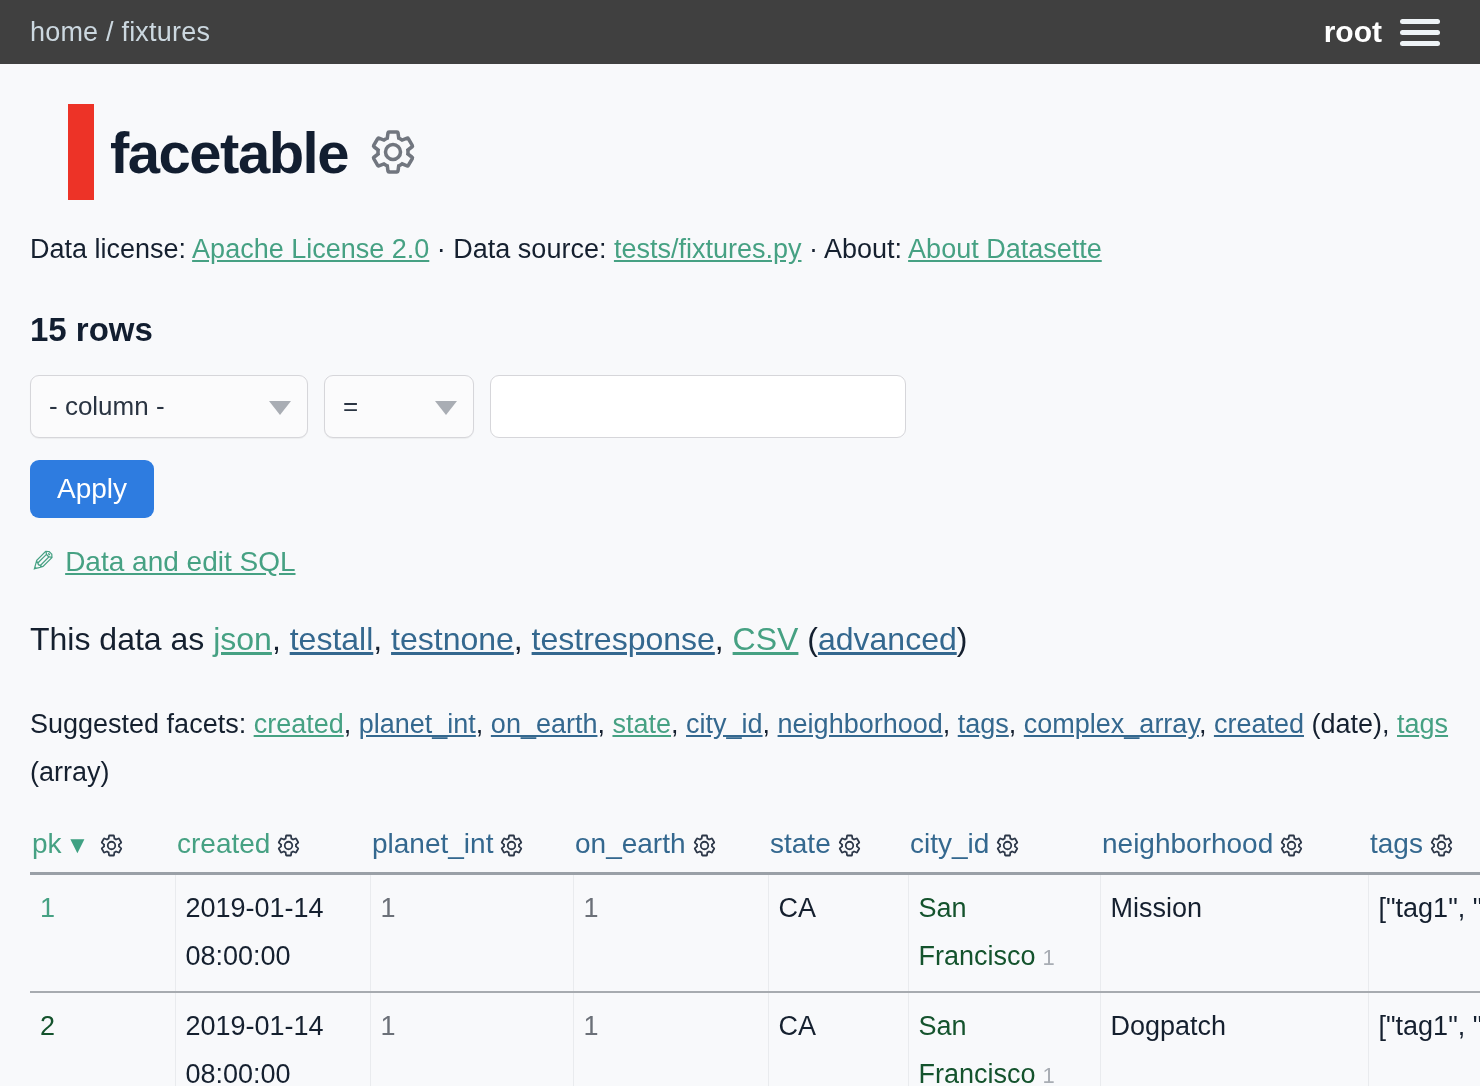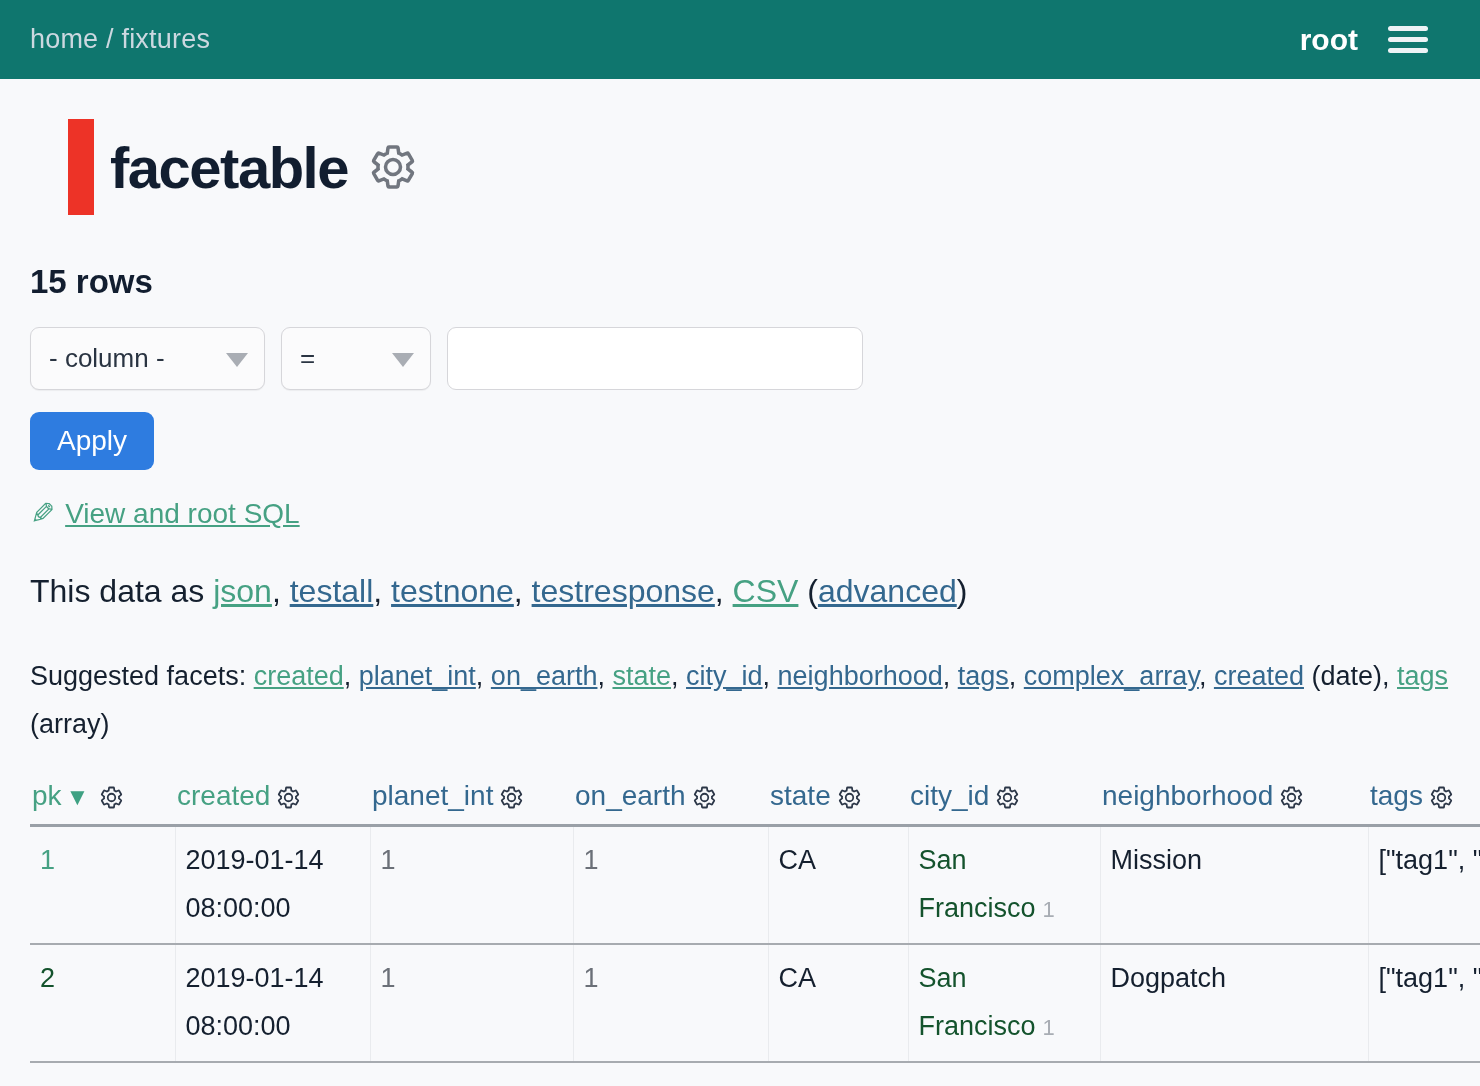--- a/index.html
+++ b/index.html
@@ -9,27 +9,27 @@
     background:#f8f9fb;
     font-family:"Liberation Sans", sans-serif;
     color:#15202f;
   }
   a { cursor:pointer; }
   .lg { color:#46a183; text-decoration:underline; }
   .lb { color:#34688f; text-decoration:underline; }
 
   
   .navbar {
-    height:79px; background:#0f766e;
+    height:64px; background:#404040;
     display:flex; align-items:center;
-    padding:0 52px 0 30px;
+    padding:0 40px 0 30px;
   }
   .breadcrumb { color:#ccd8e0; font-size:27px; letter-spacing:.2px; }
   .breadcrumb a { color:#ccd8e0; text-decoration:none; }
-  .nav-right { margin-left:auto; display:flex; align-items:center; gap:30px; }
+  .nav-right { margin-left:auto; display:flex; align-items:center; gap:18px; }
   .nav-user { color:#fff; font-weight:bold; font-size:30px; }
   .hamburger { display:flex; flex-direction:column; gap:6px; cursor:pointer; }
   .hamburger span { display:block; width:40px; height:5px; background:#eef3f6; border-radius:3px; }
 
   
   .content { padding:0 30px; }
 
   .title-row { display:flex; align-items:center; margin-top:38px; height:100px;padding-left:38px; }
   .red-bar { width:26px; height:96px; background:#ed3327; margin-right:16px; flex:none; }
   h1.page-title { margin:0; font-size:58px; font-weight:700; color:#121e30; letter-spacing:-1.5px; }
@@ -38,21 +38,21 @@
   .metadata { margin-top:32px; font-size:27px; color:#15202f; }
 
   .row-count { margin-top:46px; font-size:33px; font-weight:700; color:#121e30; }
 
   .filter-row { margin-top:26px; display:flex; gap:16px; align-items:center; }
   .select {
     height:63px; background:#fbfbfc; border:1px solid #d6d6da; border-radius:9px;
     display:flex; align-items:center; padding:0 18px; font-size:26px; color:#2a3442;
     position:relative; box-shadow:0 1px 1px rgba(0,0,0,.05); cursor:pointer;
   }
-  .select-column { width:235px; }
+  .select-column { width:278px; }
   .select-op { width:150px; }
   .select .tri {
     position:absolute; right:16px; top:50%; margin-top:-6px;
     width:0; height:0; border-left:11px solid transparent; border-right:11px solid transparent;
     border-top:14px solid #a9adb4;
   }
   .filter-input {
     width:416px; height:63px; background:#fff; border:1px solid #d6d6da; border-radius:9px;
     font-size:26px; padding:0 16px; font-family:"Liberation Sans", sans-serif; color:#15202f;
   }
@@ -119,20 +119,30 @@
     <div class="red-bar"></div>
     <h1 class="page-title">facetable</h1>
     <span class="title-gear">
       <svg width="50" height="50" viewBox="0 0 24 24">
         <path fill="none" stroke="currentColor" stroke-width="1.7" d="M19.14 12.94c.04-.3.06-.61.06-.94 0-.32-.02-.64-.07-.94l2.03-1.58c.18-.14.23-.41.12-.61l-1.92-3.32c-.12-.22-.37-.29-.59-.22l-2.39.96c-.5-.38-1.03-.7-1.62-.94l-.36-2.54c-.04-.24-.24-.41-.48-.41h-3.84c-.24 0-.43.17-.47.41l-.36 2.54c-.59.24-1.13.57-1.62.94l-2.39-.96c-.22-.08-.47 0-.59.22L2.74 8.87c-.12.21-.08.47.12.61l2.03 1.58c-.05.3-.09.63-.09.94s.02.64.07.94l-2.03 1.58c-.18.14-.23.41-.12.61l1.92 3.32c.12.22.37.29.59.22l2.39-.96c.5.38 1.03.7 1.62.94l.36 2.54c.05.24.24.41.48.41h3.84c.24 0 .44-.17.47-.41l.36-2.54c.59-.24 1.13-.56 1.62-.94l2.39.96c.22.08.47 0 .59-.22l1.92-3.32c.12-.22.07-.47-.12-.61l-2.01-1.58zM12 15.6c-1.98 0-3.6-1.62-3.6-3.6s1.62-3.6 3.6-3.6 3.6 1.62 3.6 3.6-1.62 3.6-3.6 3.6z"></path>
       </svg>
     </span>
   </div>
 
   
+  <div class="metadata">
+    <span>Data license:</span>
+    <a class="lg">Apache License 2.0</a>
+    <span>·</span>
+    <span>Data source:</span>
+    <a class="lg">tests/fixtures.py</a>
+    <span>·</span>
+    <span>About:</span>
+    <a class="lg">About Datasette</a>
+  </div>
 
   
   <div class="row-count">15 rows</div>
 
   
   <div class="filter-row">
     <div class="select select-column">
       <span>- column -</span>
       <span class="tri"></span>
     </div>
@@ -141,21 +151,21 @@
       <span class="tri"></span>
     </div>
     <input class="filter-input" type="text" value="" style="">
   </div>
 
   <button class="apply-btn">Apply</button>
 
   
   <div class="sql-row">
     <span class="pencil">✎</span>
-    <a class="lg">View and root SQL</a>
+    <a class="lg">Data and edit SQL</a>
   </div>
 
   
   <div class="export-row">
     <span>This data as </span><span id="export-links"><a class="lg">json</a>, <a class="lb">testall</a>, <a class="lb">testnone</a>, <a class="lb">testresponse</a>, <a class="lg">CSV</a> (<a class="lb">advanced</a>)</span>
   </div>
 
   
   <div class="facets-row">
     <span>Suggested facets: </span><span id="facet-links"><a class="lg">created</a>, <a class="lb">planet_int</a>, <a class="lb">on_earth</a>, <a class="lg">state</a>, <a class="lb">city_id</a>, <a class="lb">neighborhood</a>, <a class="lb">tags</a>, <a class="lb">complex_array</a>, <a class="lb">created</a> (date), <a class="lg">tags</a> (array)</span>

